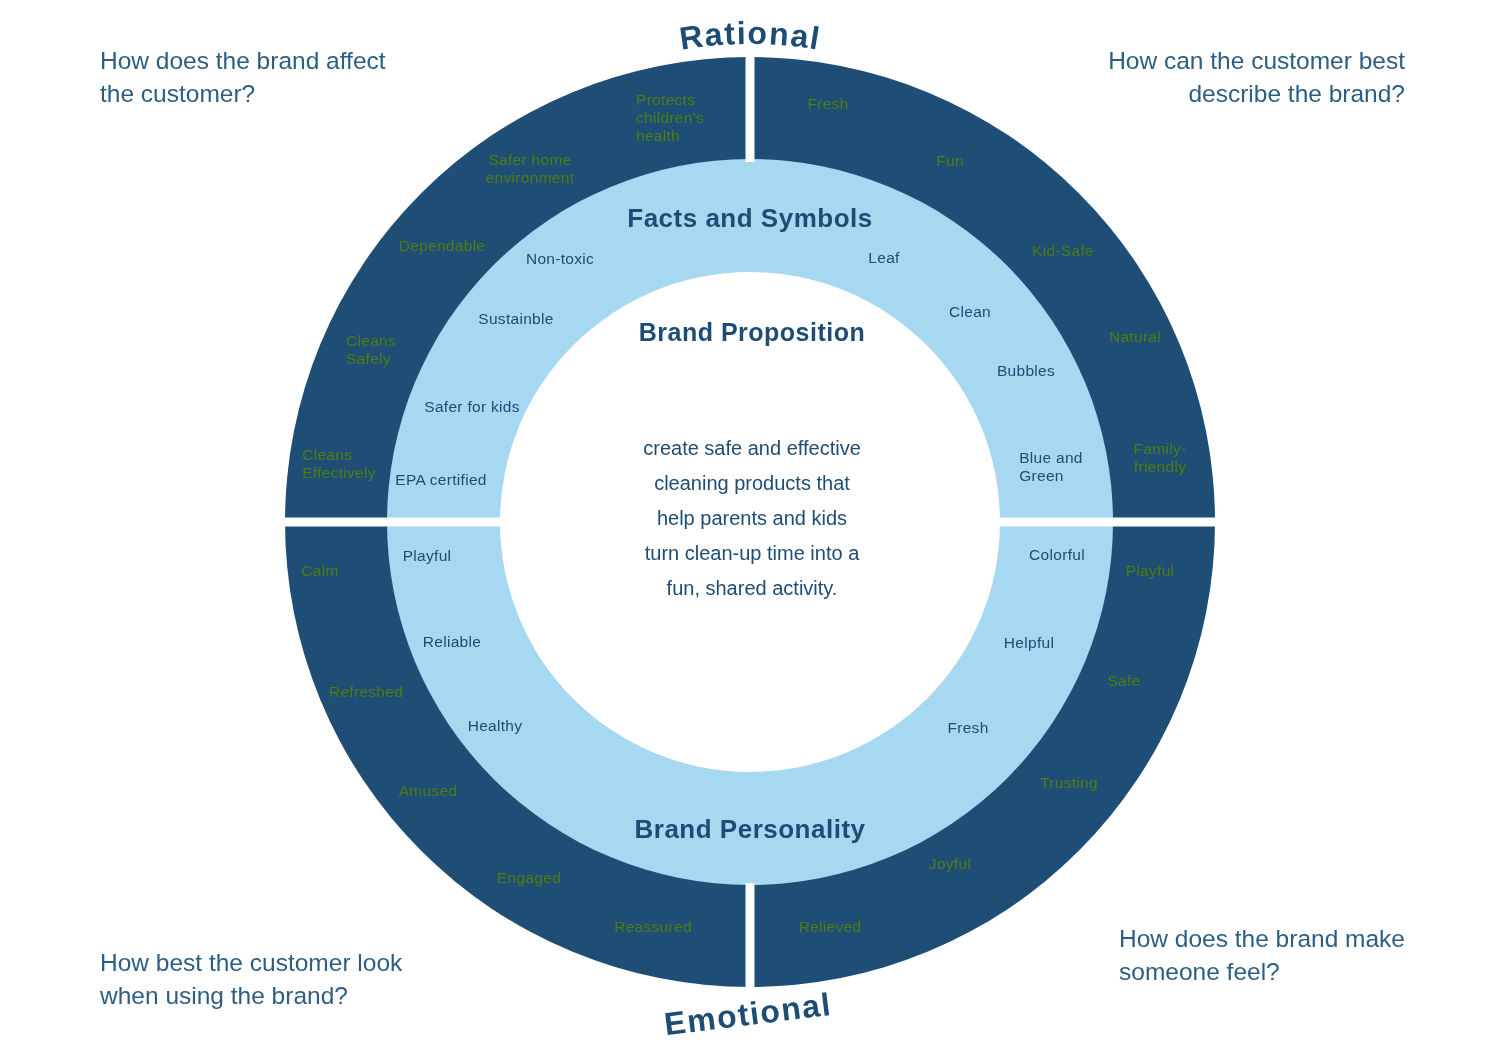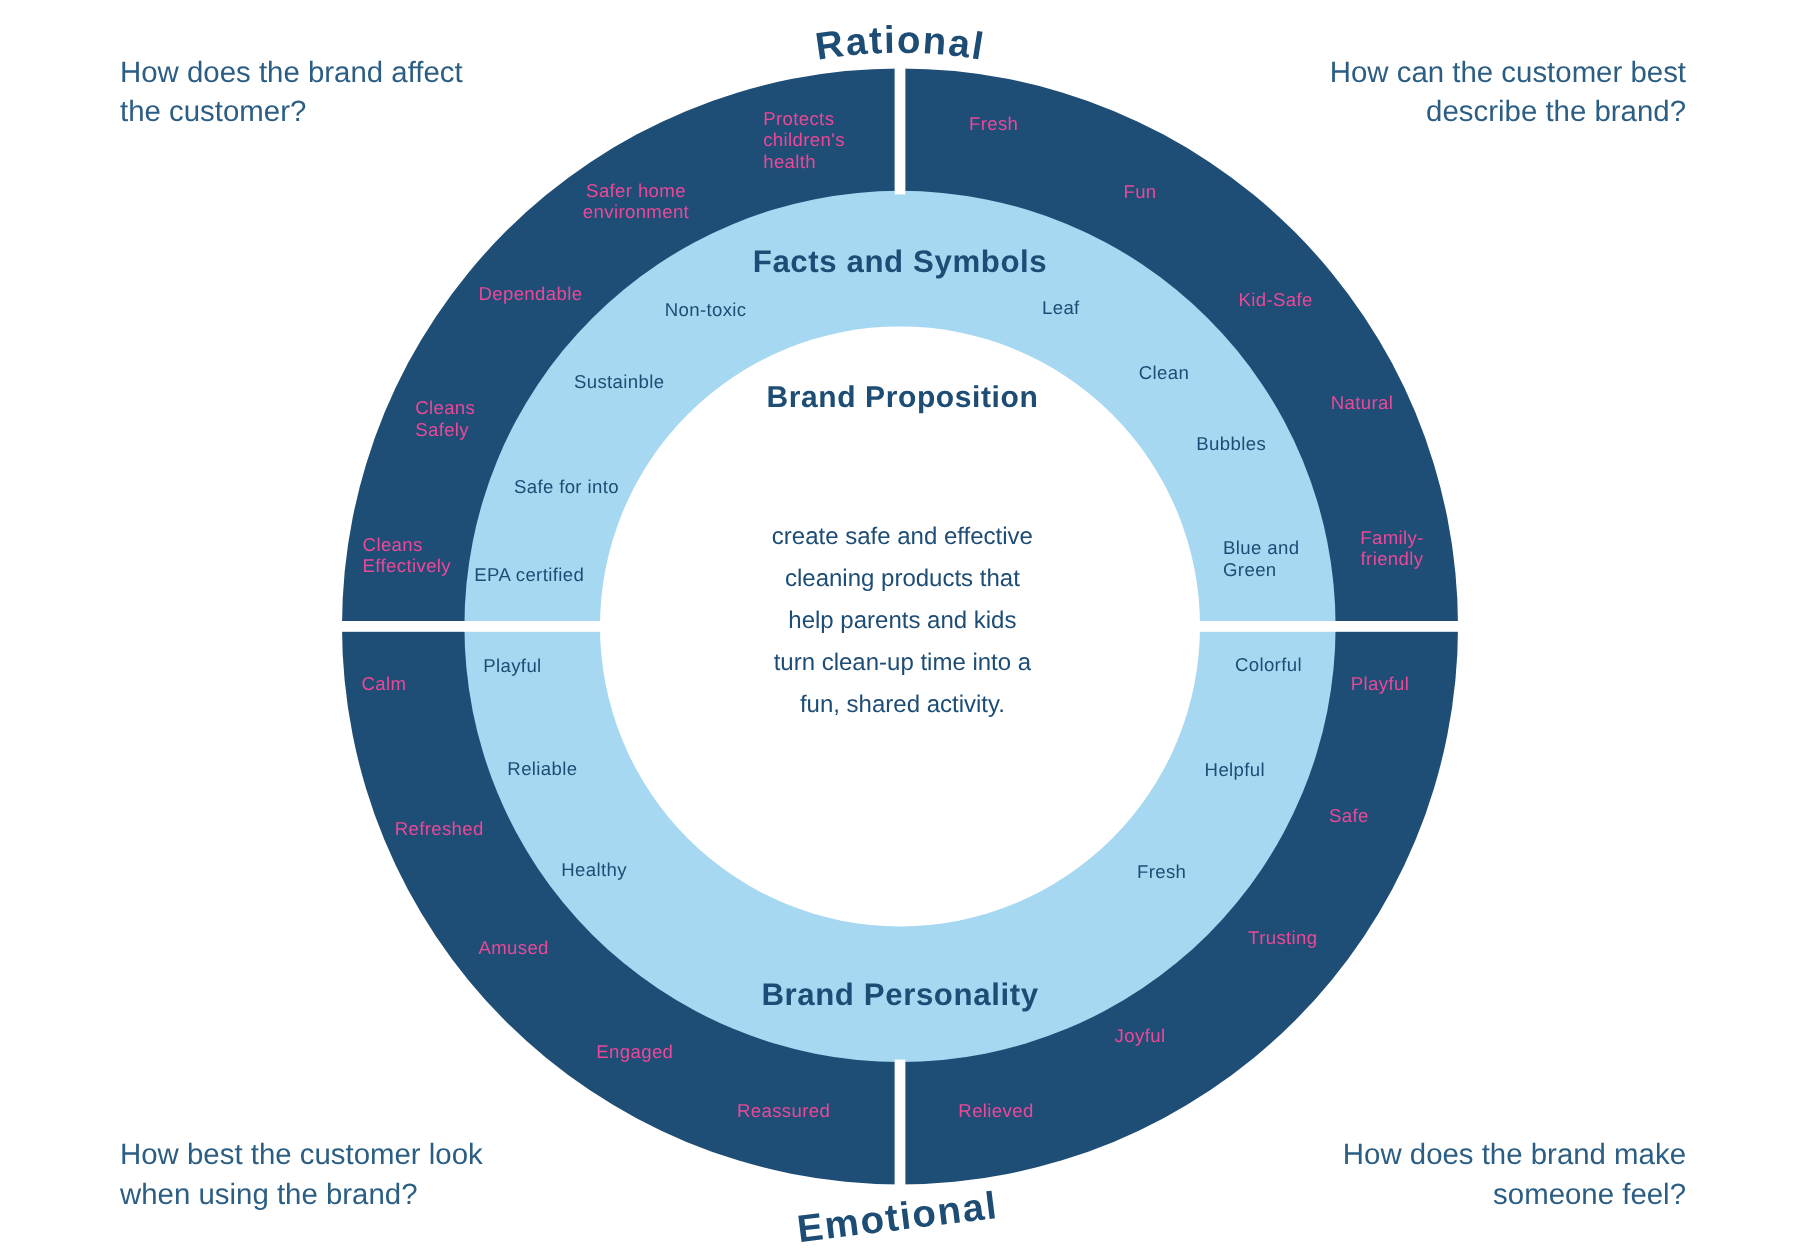--- a/index.html
+++ b/index.html
@@ -24,33 +24,33 @@
     position: absolute;
     font-size: 24.5px;
     line-height: 33px;
     font-weight: 500;
     color: #2C5E84;
     white-space: pre-line;
   }
   .q.tl { left: 100px; top: 44px; text-align: left; }
   .q.tr { right: 95px; top: 44px; text-align: right; }
   .q.bl { left: 100px; top: 946px; text-align: left; }
-  .q.br { right: 95px; top: 946px; text-align: right; }
+  .q.br { right: 95px; top: 922px; }
 
   .lbl {
     position: absolute;
     transform: translate(-50%, -50%);
     font-size: 15.5px;
     line-height: 18px;
     font-weight: 500;
     letter-spacing: 0.3px;
     white-space: pre-line;
     text-align: center;
   }
-  .lbl.w { color: #ec4899; }
+  .lbl.w { color: #4d7c0f; }
   .lbl.n { color: #1D4C74; }
   .lbl.ta-l { text-align: left; }
 
   .ring-heading {
     position: absolute;
     transform: translate(-50%, -50%);
     font-size: 26px;
     font-weight: 700;
     letter-spacing: 0.5px;
     color: #1D4C74;
@@ -138,23 +138,23 @@
   <div class="lbl w" style="left:428px; top:791px">Amused</div>
   <div class="lbl w" style="left:529px; top:878px">Engaged</div>
   <div class="lbl w" style="left:653px; top:927px">Reassured</div>
 
   <div class="lbl w" style="left:1150px; top:571px">Playful</div>
   <div class="lbl w" style="left:1124px; top:681px">Safe</div>
   <div class="lbl w" style="left:1069px; top:783px">Trusting</div>
   <div class="lbl w" style="left:950px; top:864px">Joyful</div>
   <div class="lbl w" style="left:830px; top:927px">Relieved</div>
 
-  <div class="lbl n" style="left:588px; top:259px">Non-toxic</div>
+  <div class="lbl n" style="left:560px; top:259px">Non-toxic</div>
   <div class="lbl n" style="left:516px; top:319px">Sustainble</div>
-  <div class="lbl n" style="left:472px; top:407px">Safe for into</div>
+  <div class="lbl n" style="left:472px; top:407px">Safer for kids</div>
   <div class="lbl n" style="left:441px; top:480px">EPA certified</div>
 
   <div class="lbl n" style="left:884px; top:258px">Leaf</div>
   <div class="lbl n" style="left:970px; top:312px">Clean</div>
   <div class="lbl n" style="left:1026px; top:371px">Bubbles</div>
   <div class="lbl n ta-l" style="left:1051px; top:467px">Blue and
 Green</div>
 
   <div class="lbl n" style="left:427px; top:556px">Playful</div>
   <div class="lbl n" style="left:452px; top:642px">Reliable</div>

